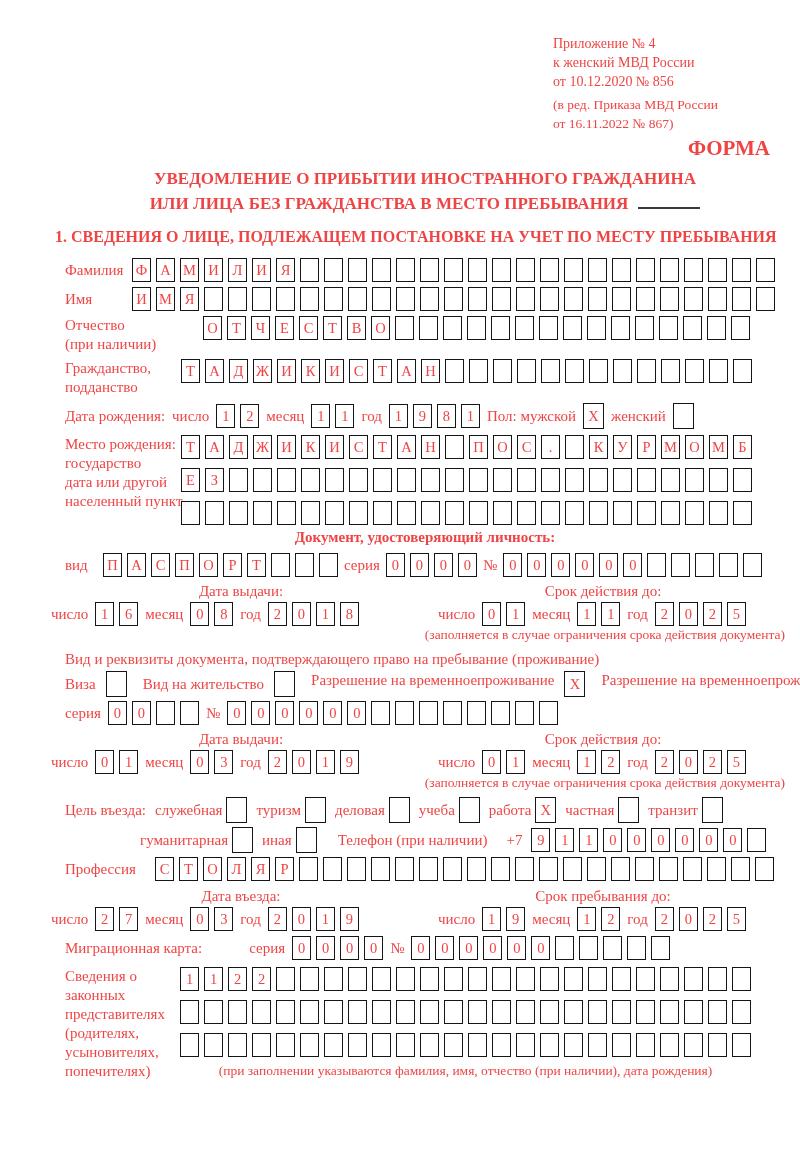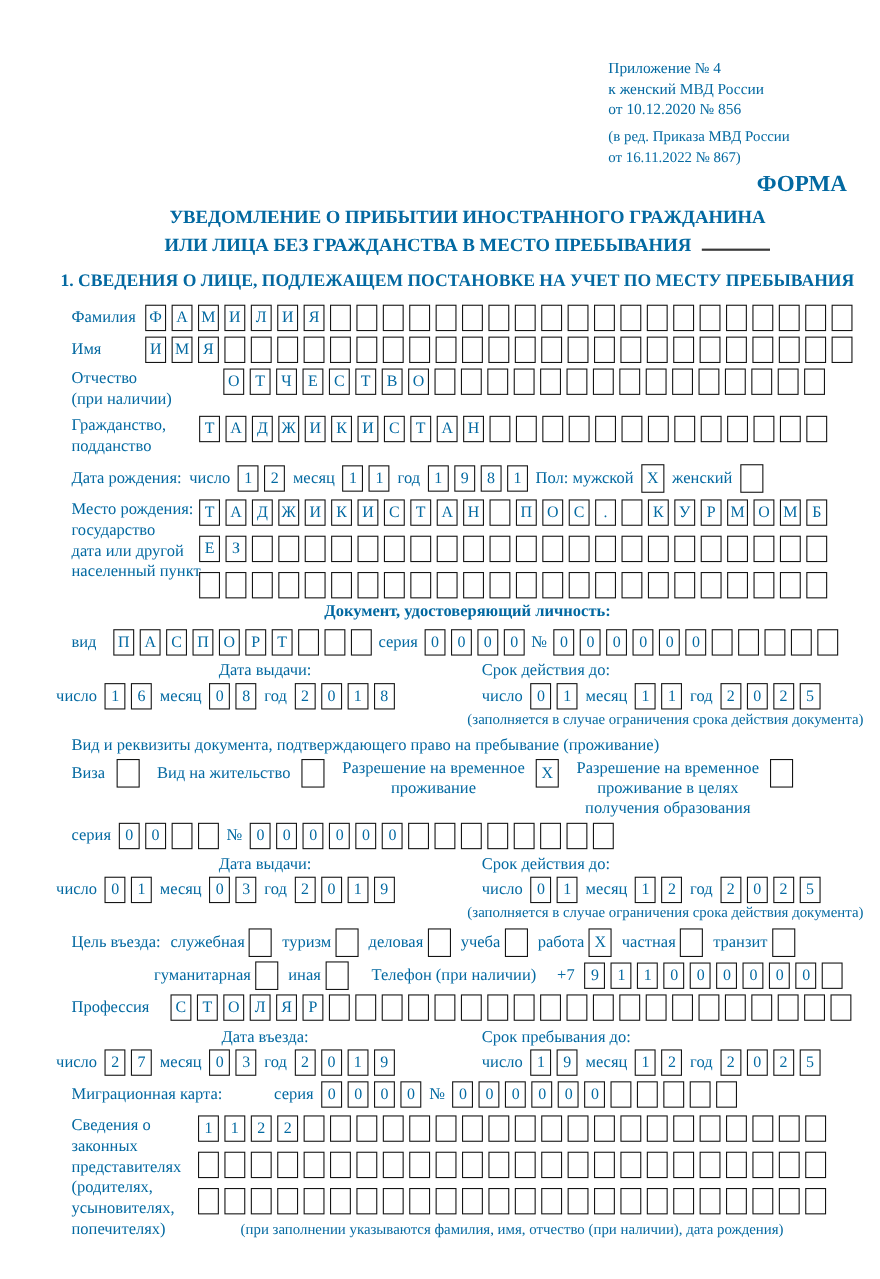--- a/index.html
+++ b/index.html
@@ -1,19 +1,19 @@
 <!DOCTYPE html>
 <html><head>
 <meta charset="utf-8">
 <style>
   html,body{margin:0;padding:0;background:#f6f6f6;}
   .page{
-    width:800px;height:1163px;background:#ffffff;color:#0369a1;
+    width:800px;height:1163px;background:#ffffff;color:#ef4444;
     font-family:"Liberation Serif","DejaVu Serif",serif;
-    box-sizing:border-box;padding:53px 15px 0 65px;overflow:hidden;position:relative;
+    box-sizing:border-box;padding:34px 15px 0 65px;overflow:hidden;position:relative;
   }
   .appendix{margin-left:488px;font-size:14px;line-height:19px;}
   .appendix .amend{font-size:13.5px;}
   .appendix .amend.first{margin-top:4px;}
   .forma{margin-top:3px;text-align:right;padding-right:15px;font-weight:bold;font-size:21px;height:20px;}
   .title{margin-top:10px;text-align:center;font-weight:bold;font-size:17px;line-height:25px;}
   .title .uline{display:inline-block;width:62px;border-bottom:2px solid #3a3a3a;height:14px;margin-left:10px;}
   .sec-heading{margin-top:12px;font-weight:bold;font-size:16px;height:22px;white-space:nowrap;margin-left:-10px;}
   .form-body{margin-top:8px;font-size:15px;}
   .row{display:flex;align-items:flex-start;gap:7px;margin-bottom:5px;flex-wrap:nowrap;}
@@ -26,29 +26,29 @@
   .lg .cell{width:21px;height:26px;}
   .w60{width:60px;}
   .w138{width:131px;}
   .w116{width:109px;}
   .w115{width:108px;}
   .w90{width:83px;}
   .stack{display:flex;flex-direction:column;gap:9px;}
   .center-bold{text-align:center;font-weight:bold;height:20px;margin-bottom:4px;margin-top:2px;}
   .dhead{margin-left:-14px;margin-bottom:2px;}
   .dh1{width:380px;text-align:center;flex:none;}
-  .dh2{width:330px;flex:none;}
+  .dh2{width:330px;text-align:center;flex:none;}
   .dates{margin-left:-14px;margin-bottom:1px;align-items:center;}
   .dgroup{display:flex;align-items:center;gap:7px;flex:none;}
   .dgroup.left{width:380px;}
   .note{font-size:13.5px;text-align:right;padding-right:0;margin:1px 0 5px 0;height:17px;}
   .plain{line-height:20px;height:20px;white-space:nowrap;}
   .opts{gap:16px;margin-bottom:4px;margin-top:2px;}
   .opt{display:flex;align-items:flex-start;gap:10px;flex:none;}
-  .optstack{display:flex;flex-direction:column;align-items:center;text-align:center;line-height:18px;}
+  .optstack{display:flex;flex-direction:row;align-items:center;text-align:center;line-height:18px;}
   .popt{display:inline-flex;align-items:center;gap:4px;flex:none;}
   .prow{gap:9px;align-items:center;margin-bottom:4px;}
   .indent75{margin-left:75px;}
   .rep-note{font-size:13.5px;margin-top:6px;text-align:center;white-space:nowrap;}
   .ml40{margin-left:40px;}
 </style>
 </head>
 <body>
 
 <div class="page">

